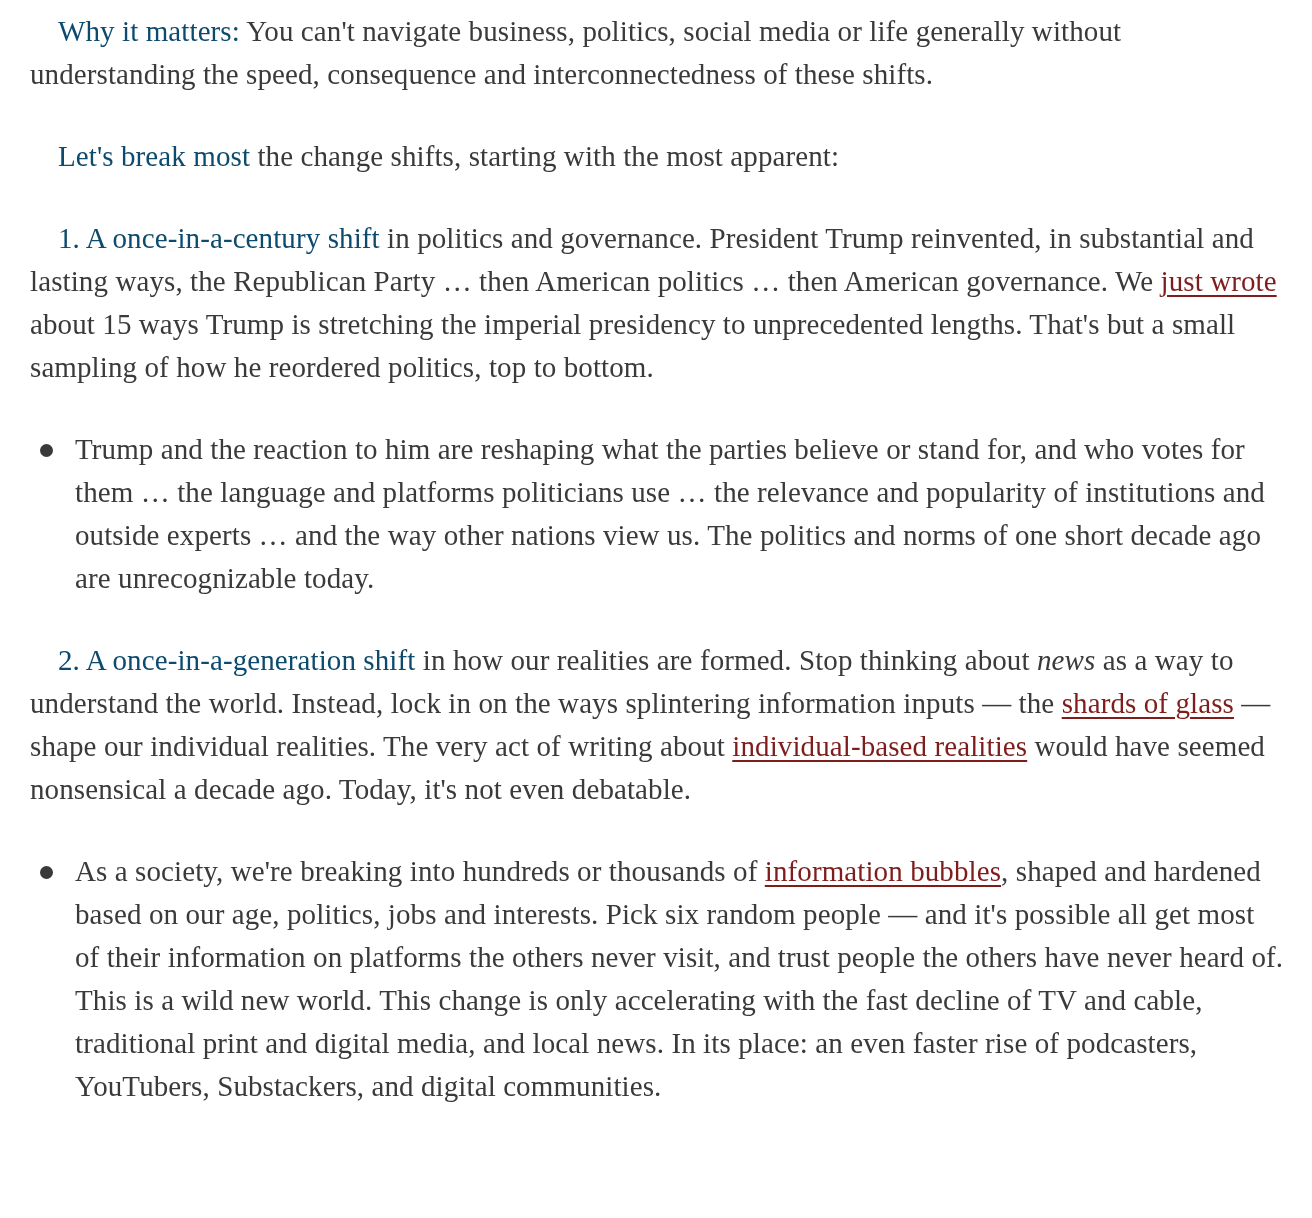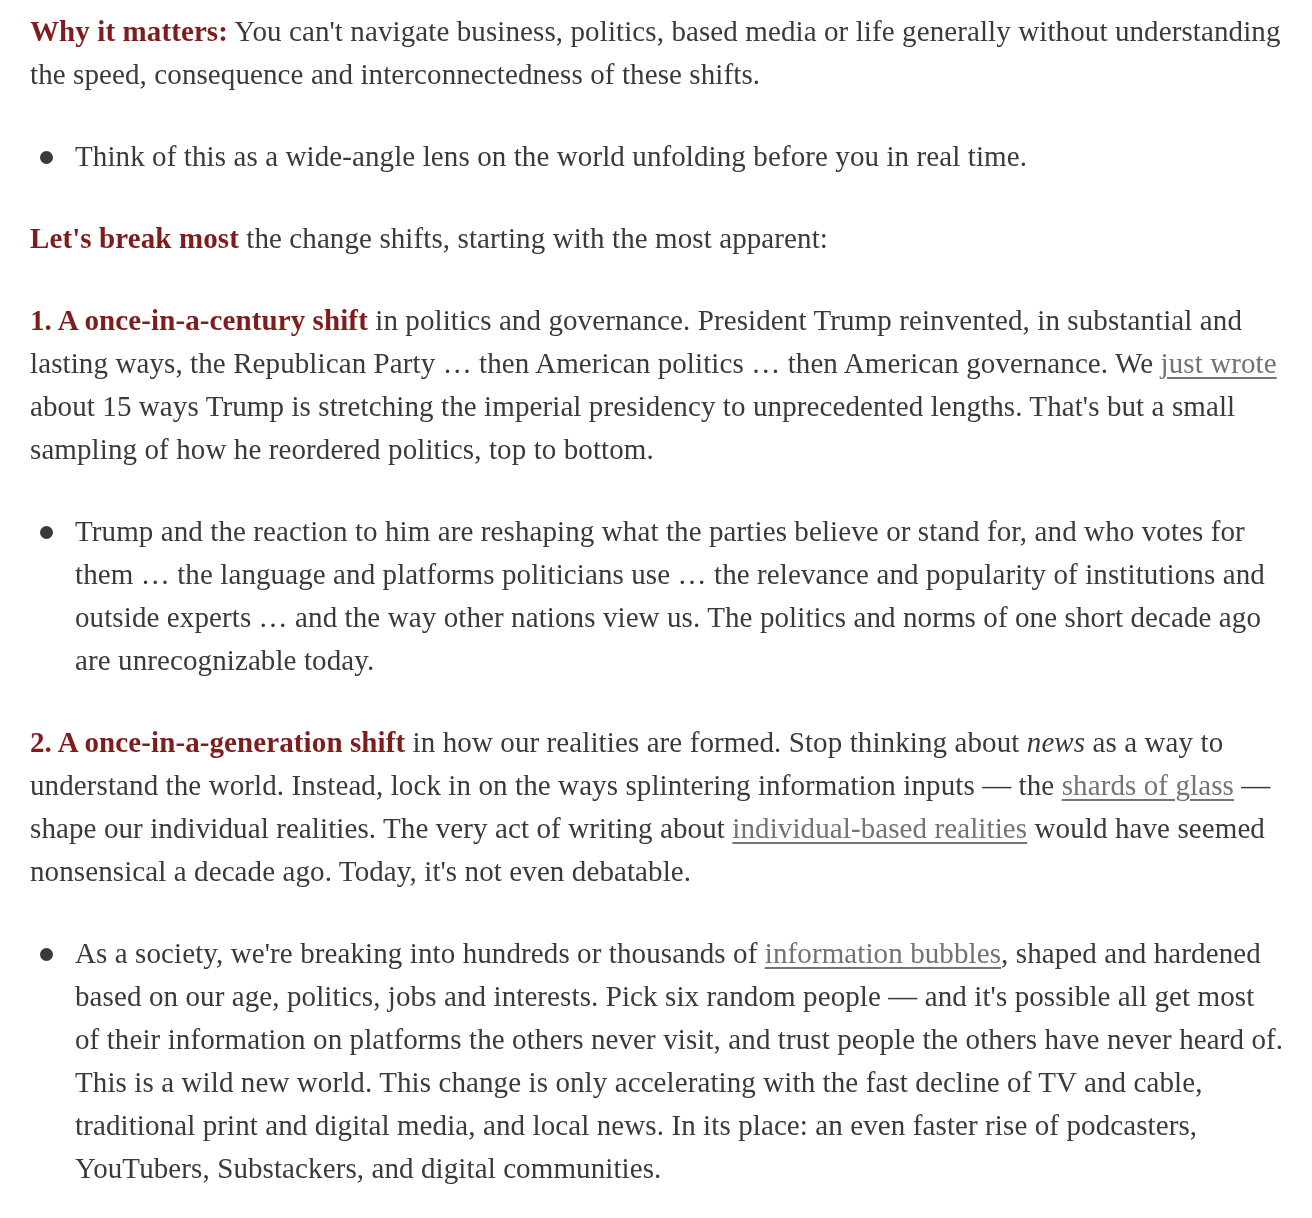--- a/index.html
+++ b/index.html
@@ -34,37 +34,37 @@
   .bullet-dot {
     position: absolute;
     left: 10px;
     top: 16px;
     width: 13px;
     height: 13px;
     border-radius: 50%;
     background: #3a3a3a;
   }
   strong {
-    font-weight: bold;
-    color: #7f1d1d;
+    font-weight: normal;
+    color: #0c4a6e;
+    margin-left: 28px;
   }
   em {
   }
   a.inline-link {
-    color: #737373;
+    color: #7f1d1d;
     text-decoration: underline;
     text-decoration-thickness: 2px;
     text-underline-offset: 4px;
     cursor: pointer;
   }
 </style>
 </head>
 <body>
 
 <div class="article" id="article-root">
-    <p class="para"><strong>Why it matters:</strong><span> You can't navigate business, politics, based media or life generally without understanding the speed, consequence and interconnectedness of these shifts.</span></p>
-    <div class="bullet-row"><span class="bullet-dot"></span><span><span>Think of this as a wide-angle lens on the world unfolding before you in real time.</span></span></div>
+    <p class="para"><strong>Why it matters:</strong><span> You can't navigate business, politics, social media or life generally without understanding the speed, consequence and interconnectedness of these shifts.</span></p>
     <p class="para"><strong>Let's break most</strong><span> the change shifts, starting with the most apparent:</span></p>
     <p class="para"><strong>1. A once-in-a-century shift</strong><span> in politics and governance. President Trump reinvented, in substantial and lasting ways, the Republican Party … then American politics … then American governance. We </span><a href="#" class="inline-link">just wrote</a><span> about 15 ways Trump is stretching the imperial presidency to unprecedented lengths. That's but a small sampling of how he reordered politics, top to bottom.</span></p>
     <div class="bullet-row"><span class="bullet-dot"></span><span><span>Trump and the reaction to him are reshaping what the parties believe or stand for, and who votes for them … the language and platforms politicians use … the relevance and popularity of institutions and outside experts … and the way other nations view us. The politics and norms of one short decade ago are unrecognizable today.</span></span></div>
     <p class="para"><strong>2. A once-in-a-generation shift</strong><span> in how our realities are formed. Stop thinking about </span><em>news</em><span> as a way to understand the world. Instead, lock in on the ways splintering information inputs — the </span><a href="#" class="inline-link">shards of glass</a><span> — shape our individual realities. The very act of writing about </span><a href="#" class="inline-link">individual-based realities</a><span> would have seemed nonsensical a decade ago. Today, it's not even debatable.</span></p>
     <div class="bullet-row"><span class="bullet-dot"></span><span><span>As a society, we're breaking into hundreds or thousands of </span><a href="#" class="inline-link">information bubbles</a><span>, shaped and hardened based on our age, politics, jobs and interests. Pick six random people — and it's possible all get most of their information on platforms the others never visit, and trust people the others have never heard of. This is a wild new world. This change is only accelerating with the fast decline of TV and cable, traditional print and digital media, and local news. In its place: an even faster rise of podcasters, YouTubers, Substackers, and digital communities.</span></span></div>
   </div>
 
 </body></html>

